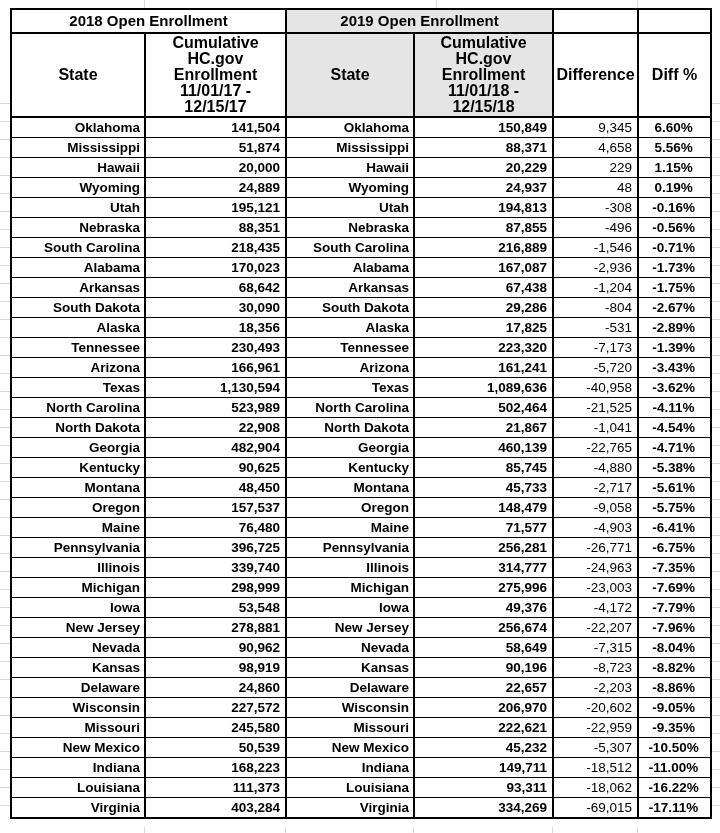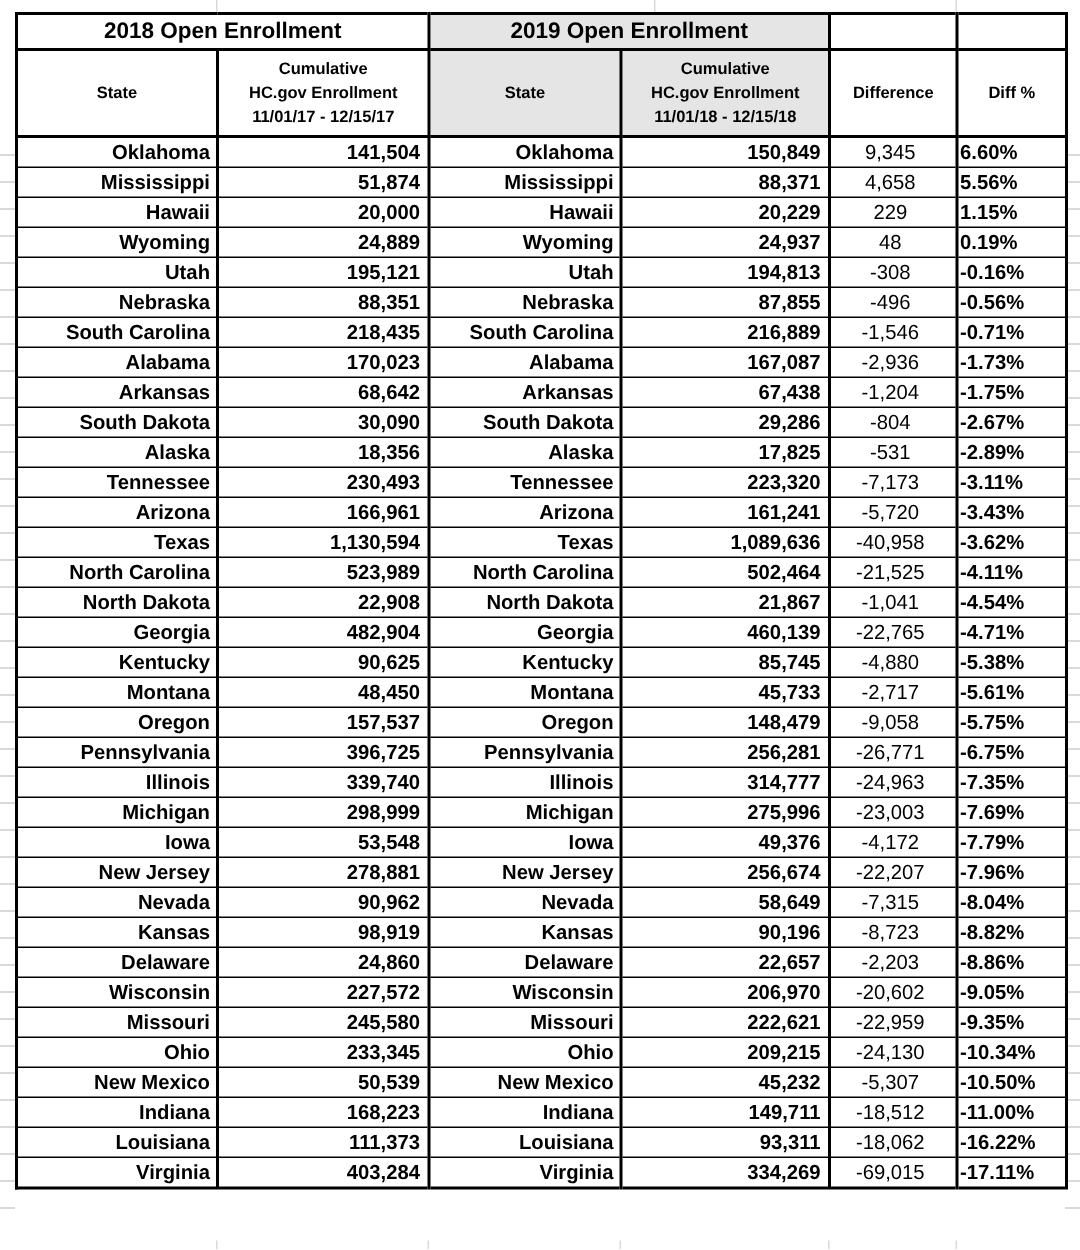--- a/index.html
+++ b/index.html
@@ -24,29 +24,29 @@
   col.c1{width:134px}col.c2{width:141px}col.c3{width:128px}
   col.c4{width:139px}col.c5{width:85px}col.c6{width:73px}
 
   th,td{border-right:2px solid #000;border-top:1px solid #000;overflow:hidden;}
   tr.title th{
     height:20px;font-size:15px;font-weight:bold;text-align:center;
     border-bottom:2px solid #000;line-height:20px;
   }
   .yellow{background:#e5e5e5;}
   tr.colhead th{
-    height:54px;font-size:11px;font-weight:bold;text-align:center;
+    height:54px;font-size:16px;font-weight:bold;text-align:center;
     white-space:pre-line;line-height:16px;vertical-align:middle;
     border-bottom:2px solid #000;
   }
   tbody td{height:17px;font-size:13.5px;line-height:17px;vertical-align:middle;}
   .c-state{text-align:right;padding-right:4px;font-weight:bold;}
   .c-num{text-align:right;padding-right:5px;font-weight:bold;}
-  .c-diff{text-align:center;padding-right:5px;font-weight:normal;}
-  .c-pct{text-align:left;padding-right:3px;font-weight:bold;}
+  .c-diff{text-align:right;padding-right:5px;font-weight:normal;}
+  .c-pct{text-align:center;padding-right:3px;font-weight:bold;}
 </style>
 </head>
 <body>
 
 <div class="sheet">
 
   <div class="vgrid" style="left:144px;top:0;height:8px;"></div>
   <div class="vgrid" style="left:436px;top:0;height:8px;"></div>
   <div class="vgrid" style="left:637px;top:0;height:8px;"></div>
 
@@ -178,21 +178,21 @@
             <td class="c-num">17,825</td>
             <td class="c-diff">-531</td>
             <td class="c-pct">-2.89%</td>
           </tr>
           <tr>
             <td class="c-state">Tennessee</td>
             <td class="c-num">230,493</td>
             <td class="c-state">Tennessee</td>
             <td class="c-num">223,320</td>
             <td class="c-diff">-7,173</td>
-            <td class="c-pct">-3.11%</td>
+            <td class="c-pct">-1.39%</td>
           </tr>
           <tr>
             <td class="c-state">Arizona</td>
             <td class="c-num">166,961</td>
             <td class="c-state">Arizona</td>
             <td class="c-num">161,241</td>
             <td class="c-diff">-5,720</td>
             <td class="c-pct">-3.43%</td>
           </tr>
           <tr>
@@ -245,20 +245,28 @@
           </tr>
           <tr>
             <td class="c-state">Oregon</td>
             <td class="c-num">157,537</td>
             <td class="c-state">Oregon</td>
             <td class="c-num">148,479</td>
             <td class="c-diff">-9,058</td>
             <td class="c-pct">-5.75%</td>
           </tr>
           <tr>
+            <td class="c-state">Maine</td>
+            <td class="c-num">76,480</td>
+            <td class="c-state">Maine</td>
+            <td class="c-num">71,577</td>
+            <td class="c-diff">-4,903</td>
+            <td class="c-pct">-6.41%</td>
+          </tr>
+          <tr>
             <td class="c-state">Pennsylvania</td>
             <td class="c-num">396,725</td>
             <td class="c-state">Pennsylvania</td>
             <td class="c-num">256,281</td>
             <td class="c-diff">-26,771</td>
             <td class="c-pct">-6.75%</td>
           </tr>
           <tr>
             <td class="c-state">Illinois</td>
             <td class="c-num">339,740</td>
@@ -325,28 +333,20 @@
           </tr>
           <tr>
             <td class="c-state">Missouri</td>
             <td class="c-num">245,580</td>
             <td class="c-state">Missouri</td>
             <td class="c-num">222,621</td>
             <td class="c-diff">-22,959</td>
             <td class="c-pct">-9.35%</td>
           </tr>
           <tr>
-            <td class="c-state">Ohio</td>
-            <td class="c-num">233,345</td>
-            <td class="c-state">Ohio</td>
-            <td class="c-num">209,215</td>
-            <td class="c-diff">-24,130</td>
-            <td class="c-pct">-10.34%</td>
-          </tr>
-          <tr>
             <td class="c-state">New Mexico</td>
             <td class="c-num">50,539</td>
             <td class="c-state">New Mexico</td>
             <td class="c-num">45,232</td>
             <td class="c-diff">-5,307</td>
             <td class="c-pct">-10.50%</td>
           </tr>
           <tr>
             <td class="c-state">Indiana</td>
             <td class="c-num">168,223</td>

